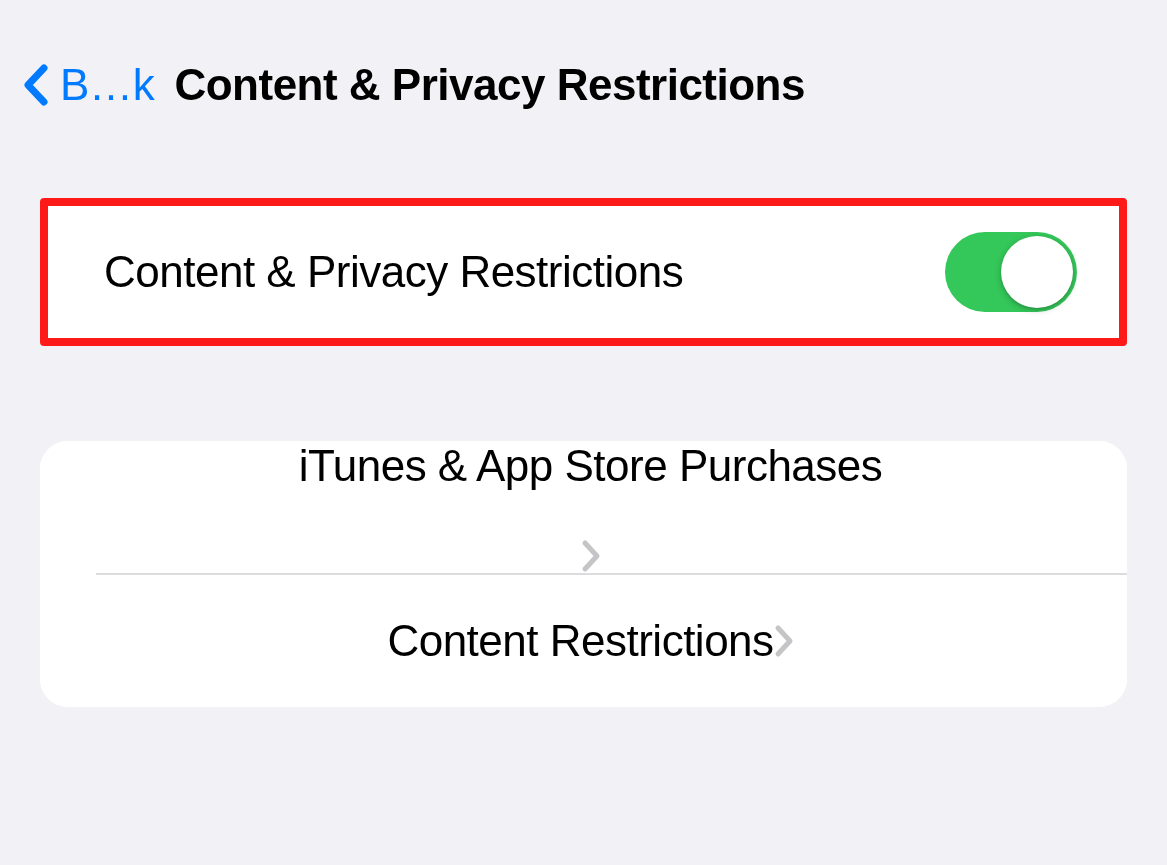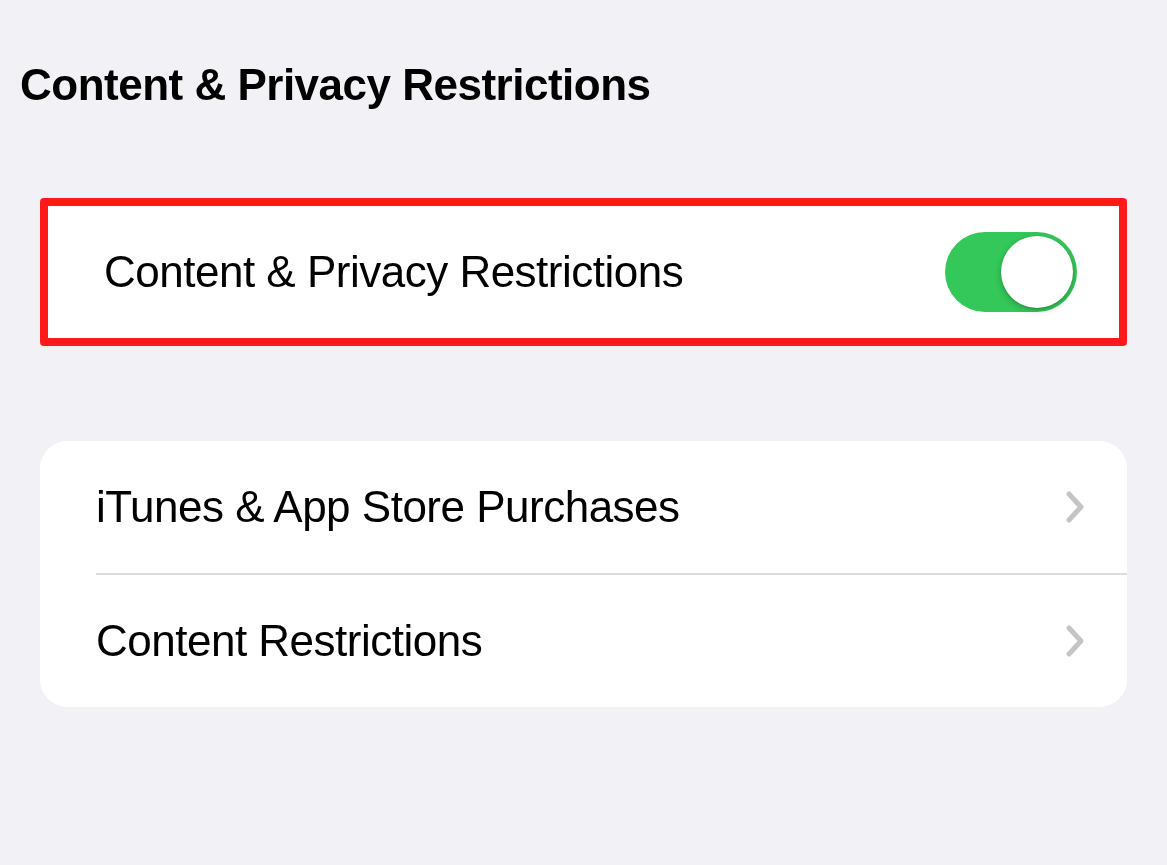--- a/index.html
+++ b/index.html
@@ -58,24 +58,26 @@
       display: flex;
       align-items: center;
       justify-content: space-between;
       padding: 0 42px 0 56px;
       background: #ffffff;
       min-height: 132px;
     }
     .section-normal .cell:first-child {
       border-top-left-radius: 28px;
       border-top-right-radius: 28px;
+      flex-direction: column;
     }
     .section-normal .cell:last-child {
       border-bottom-left-radius: 28px;
       border-bottom-right-radius: 28px;
+      justify-content: center;
     }
     .cell-label {
       font-size: 44px;
       font-weight: 400;
       color: #000;
       letter-spacing: -0.5px;
     }
     .toggle {
       position: relative;
       width: 132px;
@@ -107,20 +109,26 @@
     .divider {
       height: 1px;
       background: #dcdcdf;
       margin-left: 56px;
     }
   </style>
 </head>
 <body>
 
 <div class="nav-header">
+  <div class="back-button">
+    <svg class="back-chevron" viewBox="0 0 30 42">
+      <polyline points="24,4 8,21 24,38" fill="none" stroke="#007aff" stroke-width="7" stroke-linecap="round" stroke-linejoin="round"></polyline>
+    </svg>
+    <span class="back-label">B…k</span>
+  </div>
   <div class="page-title">Content &amp; Privacy Restrictions</div>
 </div>
 
 <div class="section-highlighted">
   <div class="cell">
     <span class="cell-label">Content &amp; Privacy Restrictions</span>
     <div class="toggle">
       <div class="toggle-track"></div>
       <div class="toggle-thumb"></div>
     </div>

